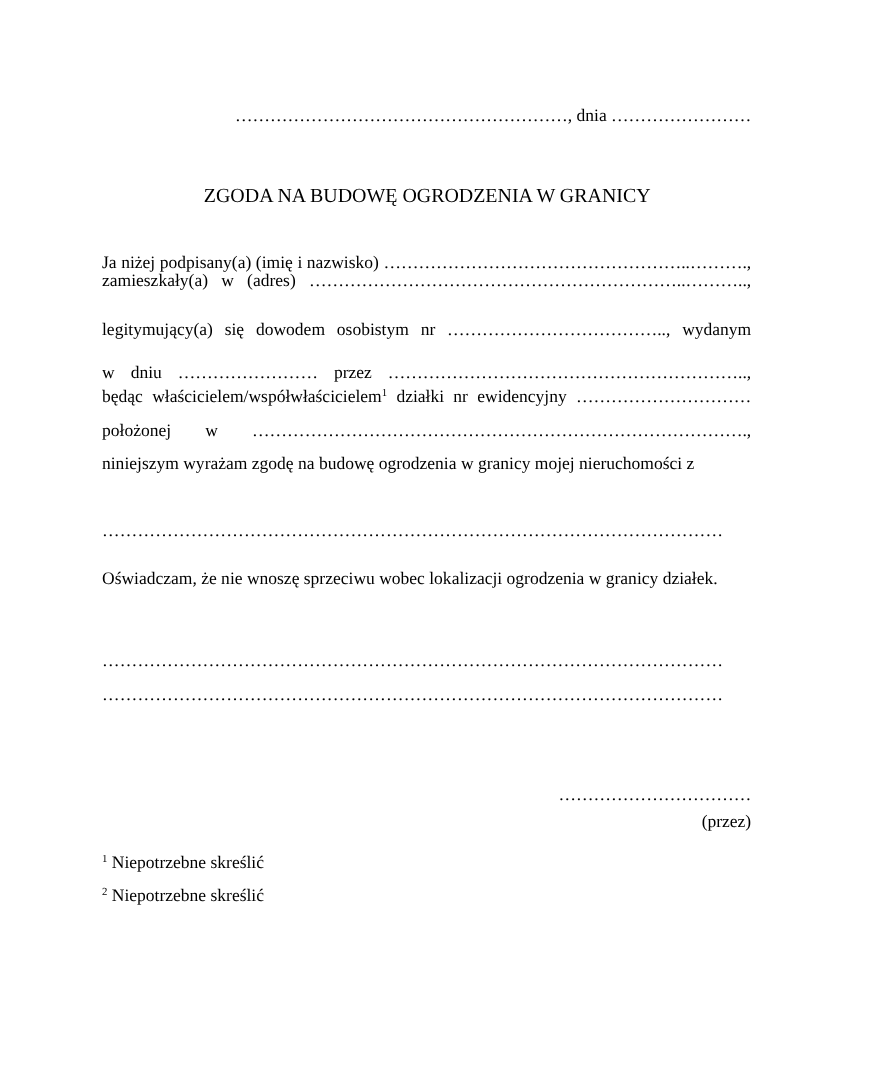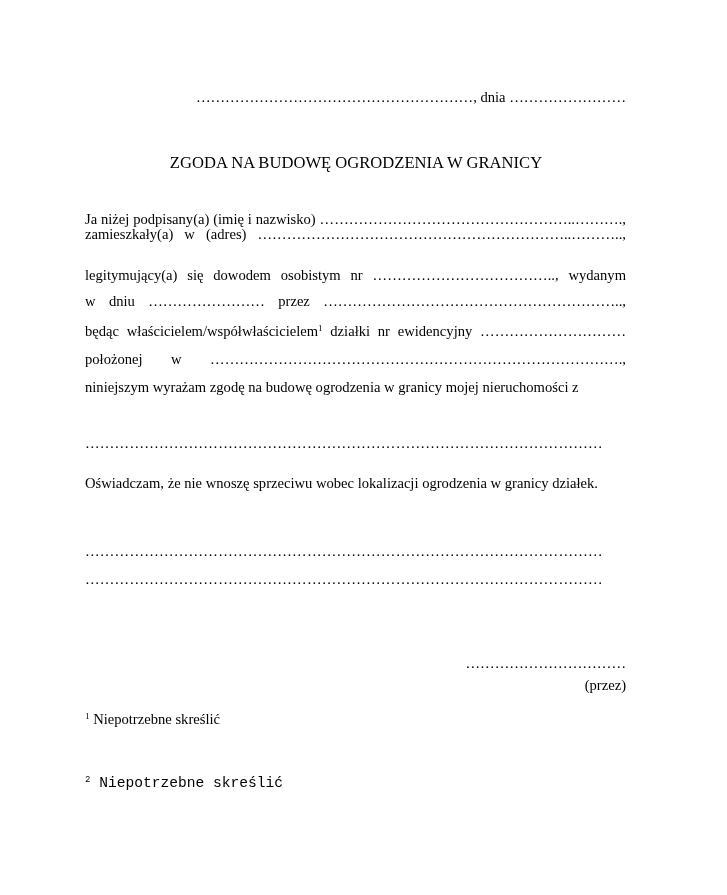--- a/index.html
+++ b/index.html
@@ -82,21 +82,21 @@
   </div>
 
   <div class="line justify-full" style="top:225px;">
     <span>zamieszkały(a) w (adres) </span><span class="field">………………………………………………………..………..,</span>
   </div>
 
   <div class="line justify-full" style="top:266px;">
     <span>legitymujący(a) się dowodem osobistym nr </span><span class="field">………………………………..</span><span>, wydanym</span>
   </div>
 
-  <div class="line justify-full" style="top:292px;">
+  <div class="line justify-full" style="top:302px;">
     <span>w dniu </span><span class="field">……………………</span><span> przez </span><span class="field">……………………………………………………..,</span>
   </div>
 
   <div class="line justify-full" style="top:322px;">
     <span>będąc właścicielem/współwłaścicielem</span><sup class="fn">1</sup><span> działki nr ewidencyjny </span><span class="field">…………………………</span>
   </div>
 
   <div class="line justify-full" style="top:350px;">
     <span>położonej w </span><span class="field">………………………………………………………………………….,</span>
   </div>
@@ -113,17 +113,17 @@
 
   <div class="dots-full" style="top:542px;">……………………………………………………………………………………………</div>
   <div class="dots-full" style="top:570px;">……………………………………………………………………………………………</div>
 
   <div class="line right-aligned" style="top:654px;">……………………………</div>
   <div class="line right-aligned" style="top:676px;">(przez)</div>
 
   <div class="line left footnote" style="top:710px;">
     <sup class="fn">1</sup><span> Niepotrzebne skreślić</span>
   </div>
-  <div class="line left footnote" style="top:774px;font-family:Liberation Mono, monospace;">
+  <div class="line left footnote" style="top:738px;">
     <sup class="fn">2</sup><span> Niepotrzebne skreślić</span>
   </div>
 
 </div>
 
 </body></html>

